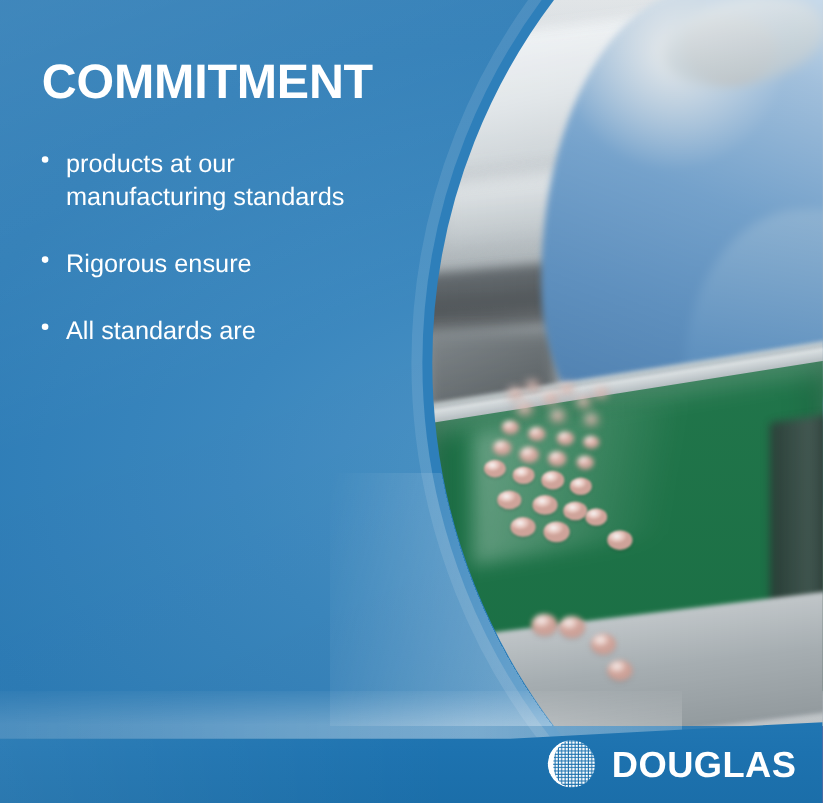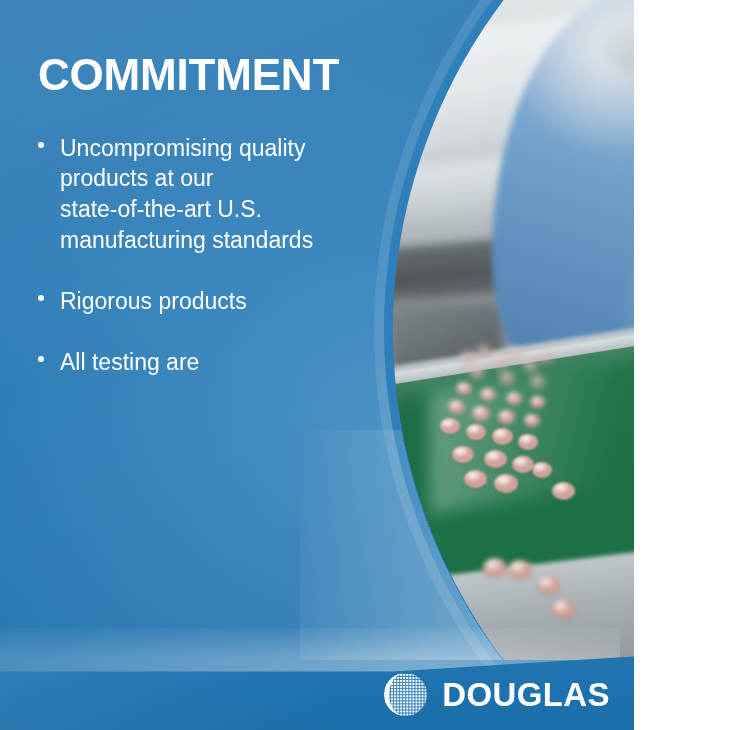--- a/index.html
+++ b/index.html
@@ -1,21 +1,21 @@
 <!DOCTYPE html>
 <html><head>
 <meta charset="utf-8">
 <title>Commitment to Quality</title>
 <style>
   html,body{margin:0;padding:0;background:#ffffff;}
   body{font-family:"Liberation Sans","DejaVu Sans",sans-serif;}
 
   .canvas{
     position:relative;
-    width:634px;height:730px;
+    width:748px;height:730px;
     overflow:hidden;
     background:#be185d;
   }
 
   
   .bg-blue{
     position:absolute;inset:0;
     background:
       radial-gradient(120% 90% at 62% 58%, #4d94c6 0%, #3b87be 28%, #2d7cb6 58%, #2878b3 100%);
   }
@@ -323,32 +323,30 @@
   <div class="wedge"></div>
 
   <div class="content">
     <h1 class="headline">
       <span class="l1">COMMITMENT</span>
     </h1>
 
     <ul class="bullets">
       <li>
         <span class="dot"></span>
-        <span class="ln">Uncompromising quality</span>
         <span class="ln">products at our</span>
-        <span class="ln">state-of-the-art U.S.</span>
         <span class="ln">manufacturing standards</span>
       </li>
       <li>
         <span class="dot"></span>
-        <span class="ln">Rigorous products</span>
+        <span class="ln">Rigorous ensure</span>
       </li>
       <li>
         <span class="dot"></span>
-        <span class="ln">All testing are</span>
+        <span class="ln">All standards are</span>
       </li>
     </ul>
   </div>
 
   <div class="footer-strip"></div>
   <div class="footer"></div>
   <div class="footer-glow"></div>
 
   <div class="logo">
     <svg class="logo-mark" viewBox="0 0 48 48" aria-hidden="true">

